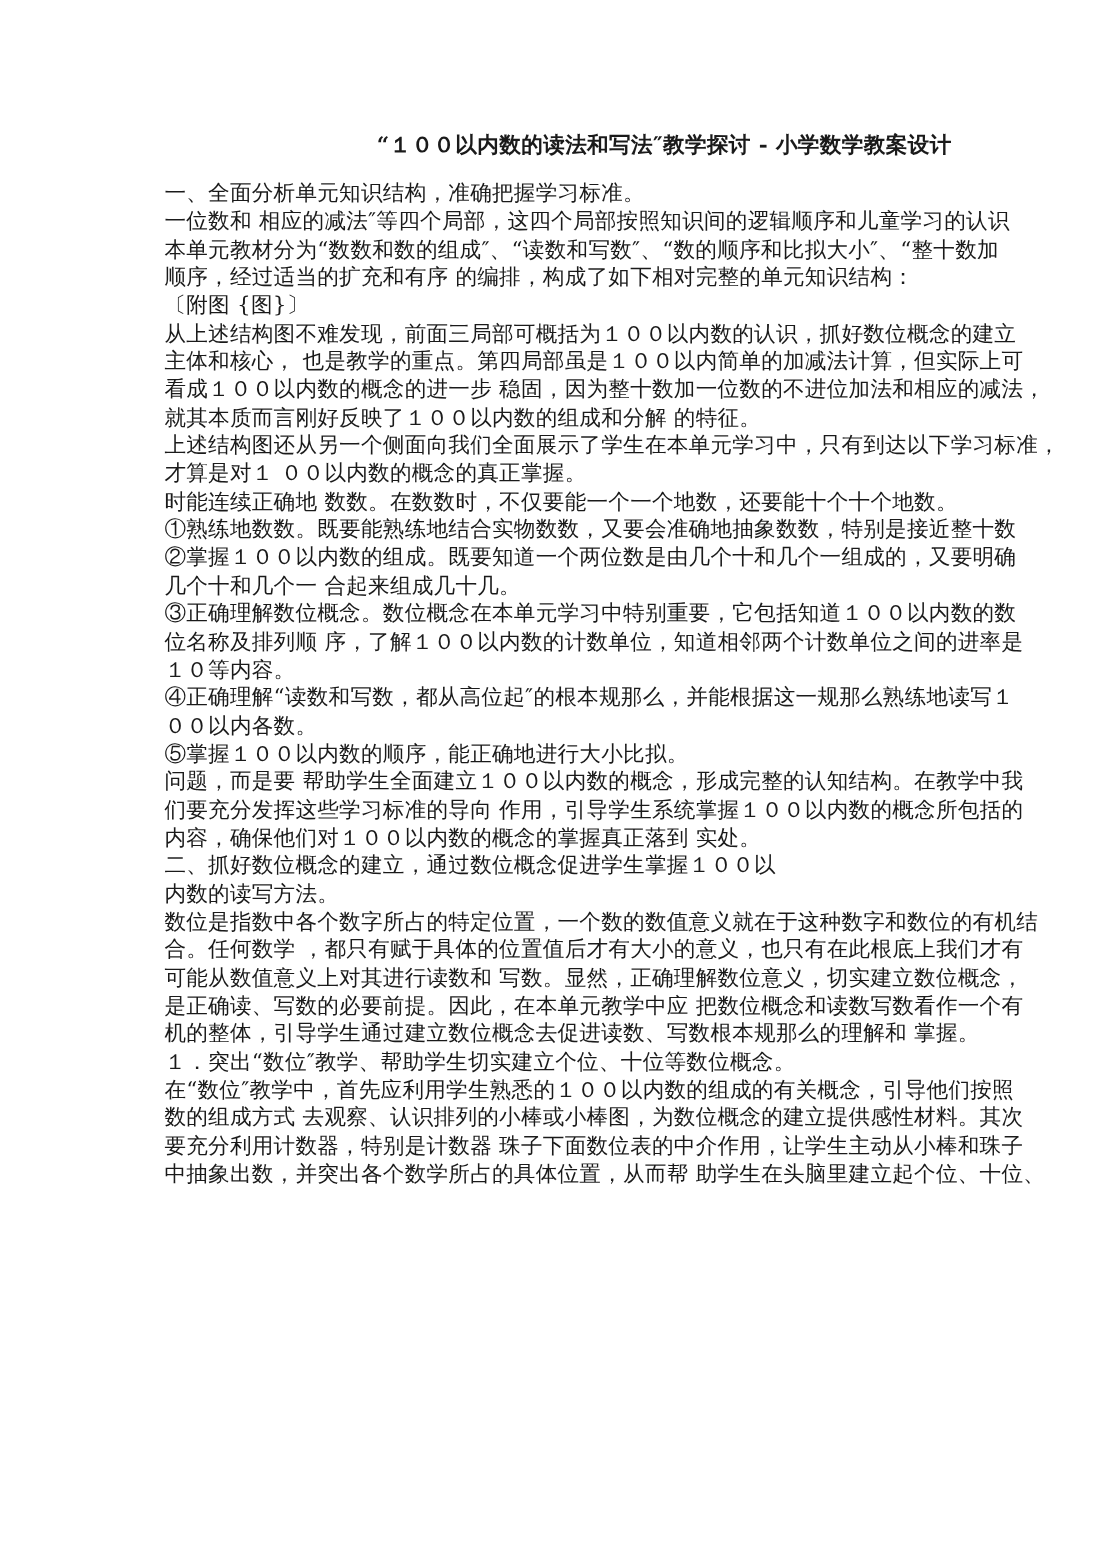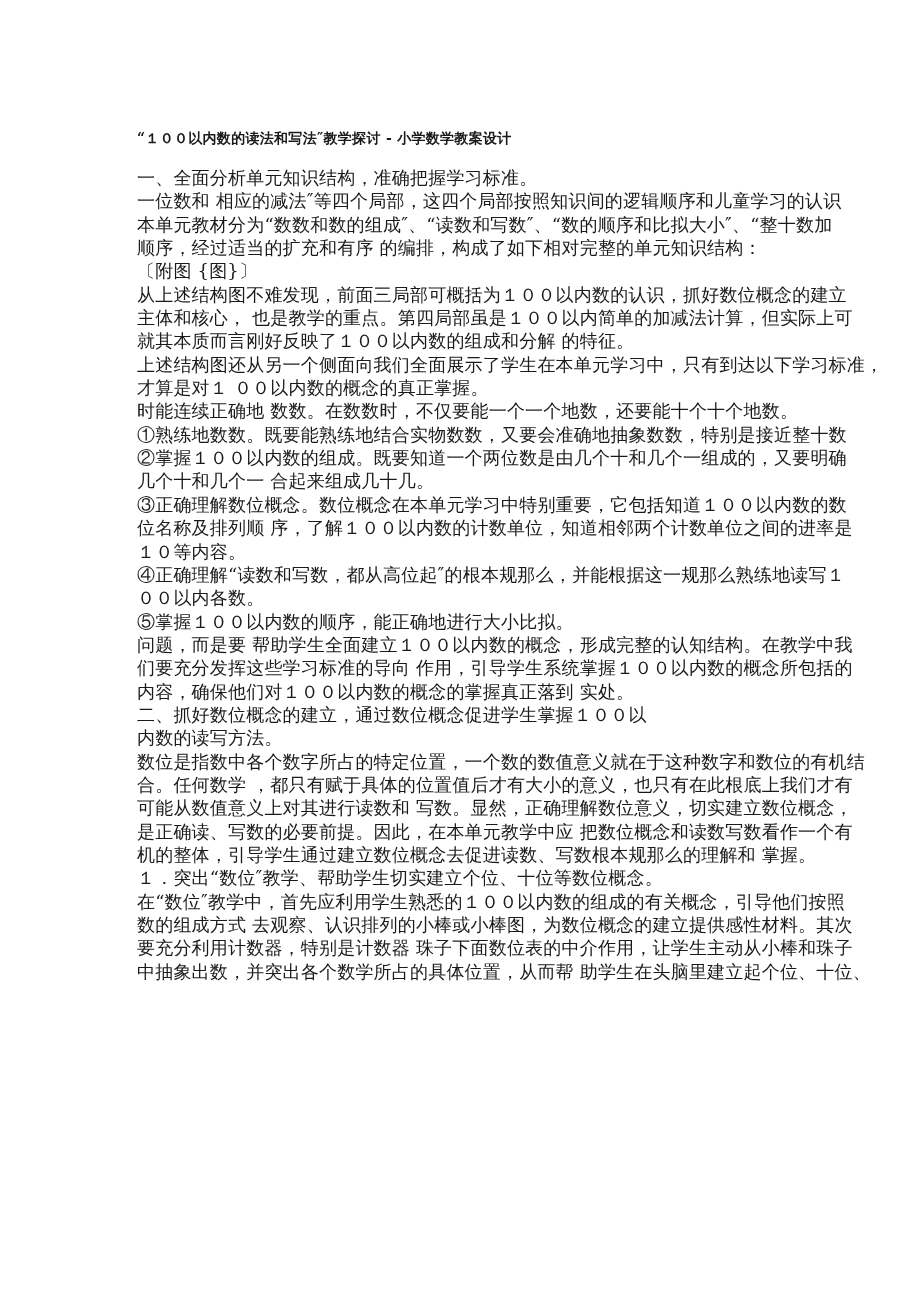--- a/index.html
+++ b/index.html
@@ -1,34 +1,35 @@
 <!DOCTYPE html>
 <html><head>
 <meta charset="utf-8">
 <style>
   html, body { margin: 0; padding: 0; background: #ffffff; }
   body { width: 920px; height: 1302px; position: relative; overflow: hidden;
          font-family: "DejaVu Serif", "Liberation Serif", serif; color: #1a1a1a; }
   .page { position: absolute; left: 137px; top: 112px; width: 656px; }
-  .title { text-align: left; font-size: 14px; line-height: 20px; margin: 16px 0 18px 0; letter-spacing: 0.3px; }
+  .title { text-align: right; font-size: 18px; line-height: 20px; margin: 0 0 18px 0; letter-spacing: 0.3px; }
   .line { font-size: 18px; line-height: 23.35px; white-space: nowrap; letter-spacing: 0.2px; margin: 0; }
 </style>
 </head>
 <body>
 
 <div class="page">
   <h1 class="title">“１００以内数的读法和写法″教学探讨 - 小学数学教案设计</h1>
   <div id="body-lines">
       <p class="line">一、全面分析单元知识结构，准确把握学习标准。</p>
       <p class="line">一位数和 相应的减法″等四个局部，这四个局部按照知识间的逻辑顺序和儿童学习的认识</p>
       <p class="line">本单元教材分为“数数和数的组成″、“读数和写数″、“数的顺序和比拟大小″、“整十数加</p>
       <p class="line">顺序，经过适当的扩充和有序 的编排，构成了如下相对完整的单元知识结构：</p>
       <p class="line">〔附图 {图}〕</p>
       <p class="line">从上述结构图不难发现，前面三局部可概括为１００以内数的认识，抓好数位概念的建立</p>
       <p class="line">主体和核心，  也是教学的重点。第四局部虽是１００以内简单的加减法计算，但实际上可</p>
+      <p class="line">看成１００以内数的概念的进一步 稳固，因为整十数加一位数的不进位加法和相应的减法，</p>
       <p class="line">就其本质而言刚好反映了１００以内数的组成和分解 的特征。</p>
       <p class="line">上述结构图还从另一个侧面向我们全面展示了学生在本单元学习中，只有到达以下学习标准，</p>
       <p class="line">才算是对１  ００以内数的概念的真正掌握。</p>
       <p class="line">时能连续正确地 数数。在数数时，不仅要能一个一个地数，还要能十个十个地数。</p>
       <p class="line">①熟练地数数。既要能熟练地结合实物数数，又要会准确地抽象数数，特别是接近整十数</p>
       <p class="line">②掌握１００以内数的组成。既要知道一个两位数是由几个十和几个一组成的，又要明确</p>
       <p class="line">几个十和几个一 合起来组成几十几。</p>
       <p class="line">③正确理解数位概念。数位概念在本单元学习中特别重要，它包括知道１００以内数的数</p>
       <p class="line">位名称及排列顺 序，了解１００以内数的计数单位，知道相邻两个计数单位之间的进率是</p>
       <p class="line">１０等内容。</p>

